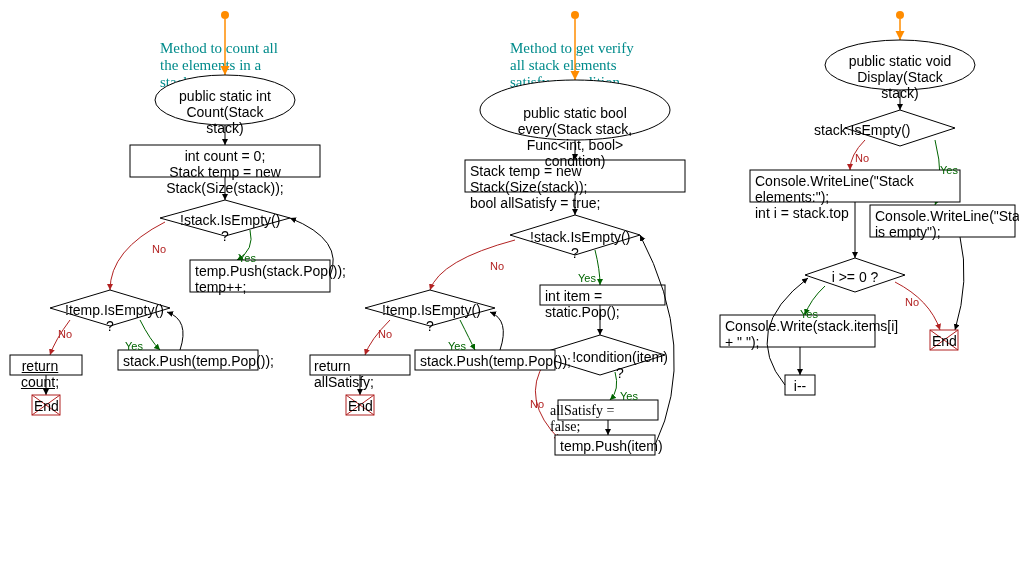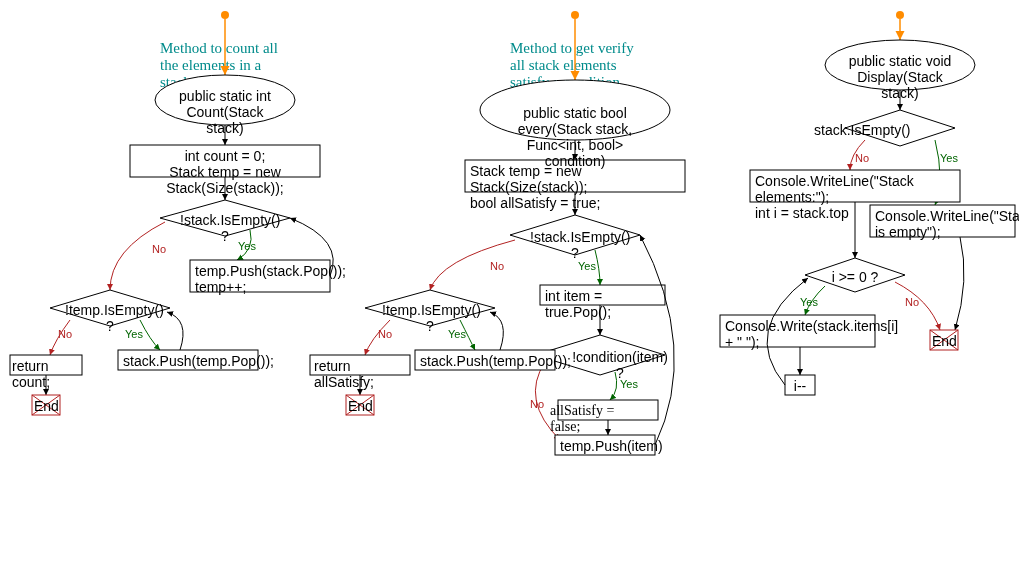--- a/index.html
+++ b/index.html
@@ -27,21 +27,21 @@
   .node-text {
     position: absolute;
     text-align: center;
     font-size: 14px;
     color: #000;
   }
   .edge-label {
     position: absolute;
     font-size: 11px;
   }
-  .yes { color: #006400; }
+  .yes { color: #006400; margin-top: 12px; }
   .no { color: #b22222; }
 </style>
 </head>
 <body>
 
 <div class="caption" style="left:160px; top:40px;">Method to count all the elements in a stack</div>
 <div class="caption" style="left:510px; top:40px;">Method to get verify all stack elements satisfy a condition</div>
 
 <svg width="1019" height="588">
   <defs>
@@ -180,32 +180,32 @@
 </svg>
 
 <div class="node-text" style="left:170px; top:88px; width:110px;">public static int Count(Stack stack)</div>
 <div class="node-text" style="left:135px; top:148px; width:180px; text-align:center; white-space:pre-line;">int count = 0;
 Stack temp = new Stack(Size(stack));</div>
 <div class="node-text" style="left:180px; top:212px; width:90px;">!stack.IsEmpty() ?</div>
 <div class="node-text" style="left:195px; top:263px; width:130px; text-align:left; white-space:pre-line;">temp.Push(stack.Pop());
 temp++;</div>
 <div class="node-text" style="left:65px; top:302px; width:90px;">!temp.IsEmpty() ?</div>
 <div class="node-text" style="left:123px; top:353px; width:130px; text-align:left;">stack.Push(temp.Pop());</div>
-<div class="node-text" style="left:12px; top:358px; width:56px; text-align:left;">return count;</div>
+<div class="node-text" style="left:12px; top:358px; width:56px; text-align:center;text-decoration:underline;">return count;</div>
 <div class="node-text" style="left:34px; top:398px; width:24px;">End</div>
 <div class="edge-label yes" style="left:238px; top:240px;">Yes</div>
 <div class="edge-label no" style="left:152px; top:243px;">No</div>
 <div class="edge-label yes" style="left:125px; top:328px;">Yes</div>
 <div class="edge-label no" style="left:58px; top:328px;">No</div>
 
 <div class="node-text" style="left:495px; top:93px; width:160px;margin-top:12px;">public static bool every(Stack stack, Func&lt;int, bool&gt; condition)</div>
 <div class="node-text" style="left:470px; top:163px; width:210px; text-align:left; white-space:pre-line;">Stack temp = new Stack(Size(stack));
 bool allSatisfy = true;</div>
 <div class="node-text" style="left:530px; top:229px; width:90px;">!stack.IsEmpty() ?</div>
-<div class="node-text" style="left:545px; top:288px; width:115px; text-align:left;">int item = true.Pop();</div>
+<div class="node-text" style="left:545px; top:288px; width:115px; text-align:left;">int item = static.Pop();</div>
 <div class="node-text" style="left:550px; top:349px; width:100px;margin-left:20px;">!condition(item) ?</div>
 <div class="node-text" style="left:550px; top:403px; width:92px; text-align:left;font-family:Liberation Serif, serif;">allSatisfy = false;</div>
 <div class="node-text" style="left:560px; top:438px; width:90px; text-align:right;">temp.Push(item)</div>
 <div class="node-text" style="left:382px; top:302px; width:96px;">!temp.IsEmpty() ?</div>
 <div class="node-text" style="left:420px; top:353px; width:130px; text-align:left;">stack.Push(temp.Pop());</div>
 <div class="node-text" style="left:314px; top:358px; width:92px; text-align:left;">return allSatisfy;</div>
 <div class="node-text" style="left:348px; top:398px; width:24px;">End</div>
 <div class="edge-label yes" style="left:578px; top:260px;">Yes</div>
 <div class="edge-label no" style="left:490px; top:260px;">No</div>
 <div class="edge-label yes" style="left:620px; top:378px;">Yes</div>

